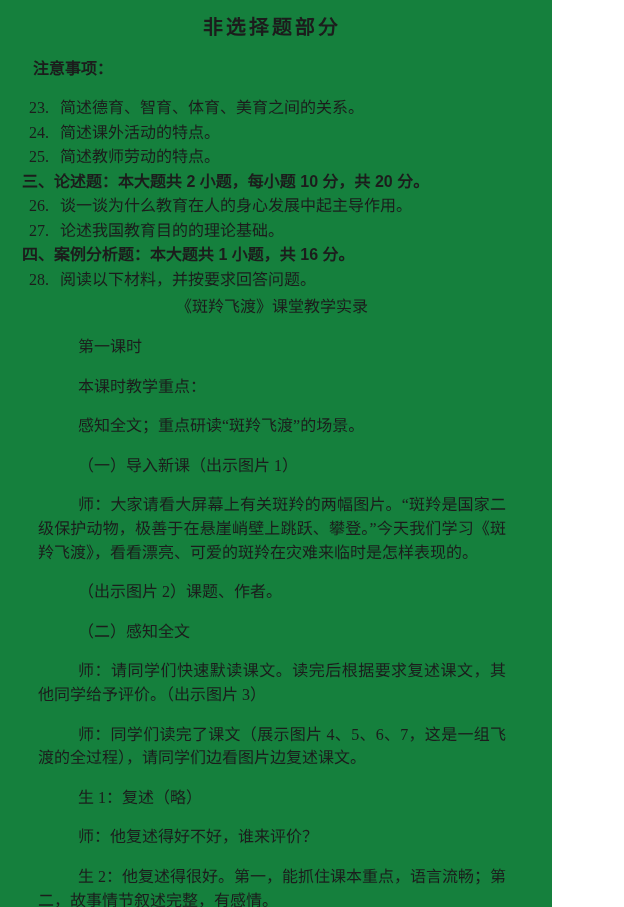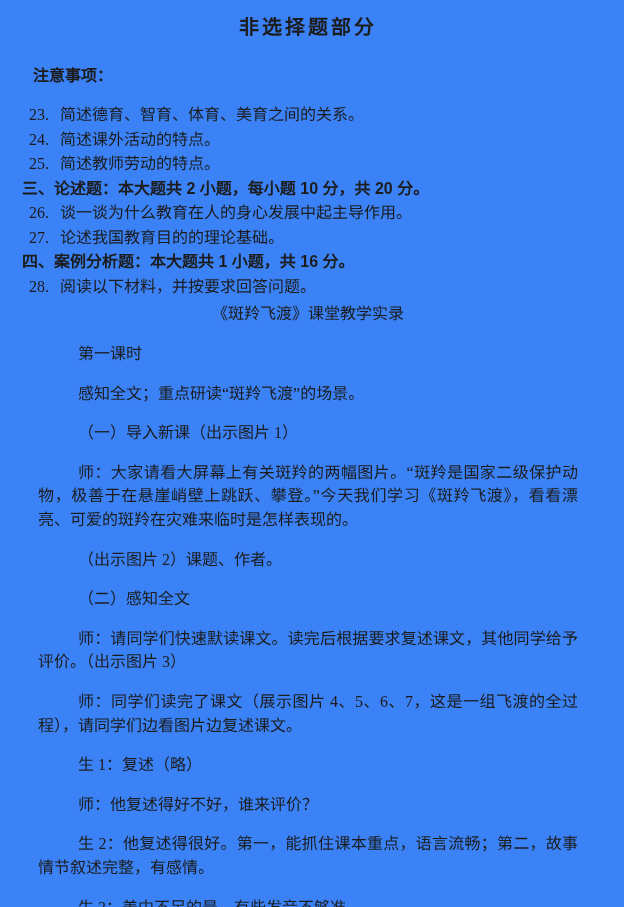--- a/index.html
+++ b/index.html
@@ -2,42 +2,42 @@
 <html lang="zh-CN"><head>
 <meta charset="utf-8">
 <style>
   html, body {
     margin: 0;
     padding: 0;
     background: #ffffff;
   }
   .page {
     position: relative;
-    width: 624px;
+    width: 552px;
     height: 907px;
     box-sizing: border-box;
-    background: #3b82f6;
+    background: #15803d;
     color: #1c1c1c;
     font-family: "Liberation Serif", "DejaVu Serif", serif;
     font-size: 16px;
     line-height: 24px;
     padding: 12px 30px 0 22px;
     overflow: hidden;
   }
   .title {
     font-family: "Liberation Sans", "DejaVu Sans", sans-serif;
     font-weight: 700;
     font-size: 20px;
     line-height: 26px;
     text-align: center;
     letter-spacing: 3px;
     margin: 2px 0 0 0;
   }
   .notice {
-    margin-top: 23px;
+    margin-top: 16px;
   }
   .notice-label {
     margin: 0 0 0 11px;
     font-family: "Liberation Sans", "DejaVu Sans", sans-serif;
     font-weight: 600;
     line-height: 25px;
   }
   .notice-text {
     margin: 0;
     text-indent: 2.1em;
@@ -130,20 +130,21 @@
     <p class="sec-heading">四、案例分析题：本大题共 1 小题，共 16 分。</p>
     <p class="q-item">
       <span class="q-num">28.</span>
       <span class="q-text">阅读以下材料，并按要求回答问题。</span>
     </p>
   </div>
 
   <div class="material">
     <p class="material-subtitle">《斑羚飞渡》课堂教学实录</p>
     <p class="para">第一课时</p>
+    <p class="para">本课时教学重点：</p>
     <p class="para">感知全文；重点研读“斑羚飞渡”的场景。</p>
     <p class="para">（一）导入新课（出示图片 1）</p>
     <p class="para">师：大家请看大屏幕上有关斑羚的两幅图片。“斑羚是国家二级保护动物，极善于在悬崖峭壁上跳跃、攀登。”今天我们学习《斑羚飞渡》，看看漂亮、可爱的斑羚在灾难来临时是怎样表现的。</p>
     <p class="para">（出示图片 2）课题、作者。</p>
     <p class="para">（二）感知全文</p>
     <p class="para">师：请同学们快速默读课文。读完后根据要求复述课文，其他同学给予评价。（出示图片 3）</p>
     <p class="para">师：同学们读完了课文（展示图片 4、5、6、7，这是一组飞渡的全过程），请同学们边看图片边复述课文。</p>
     <p class="para">生 1：复述（略）</p>
     <p class="para">师：他复述得好不好，谁来评价？</p>
     <p class="para">生 2：他复述得很好。第一，能抓住课本重点，语言流畅；第二，故事情节叙述完整，有感情。</p>

